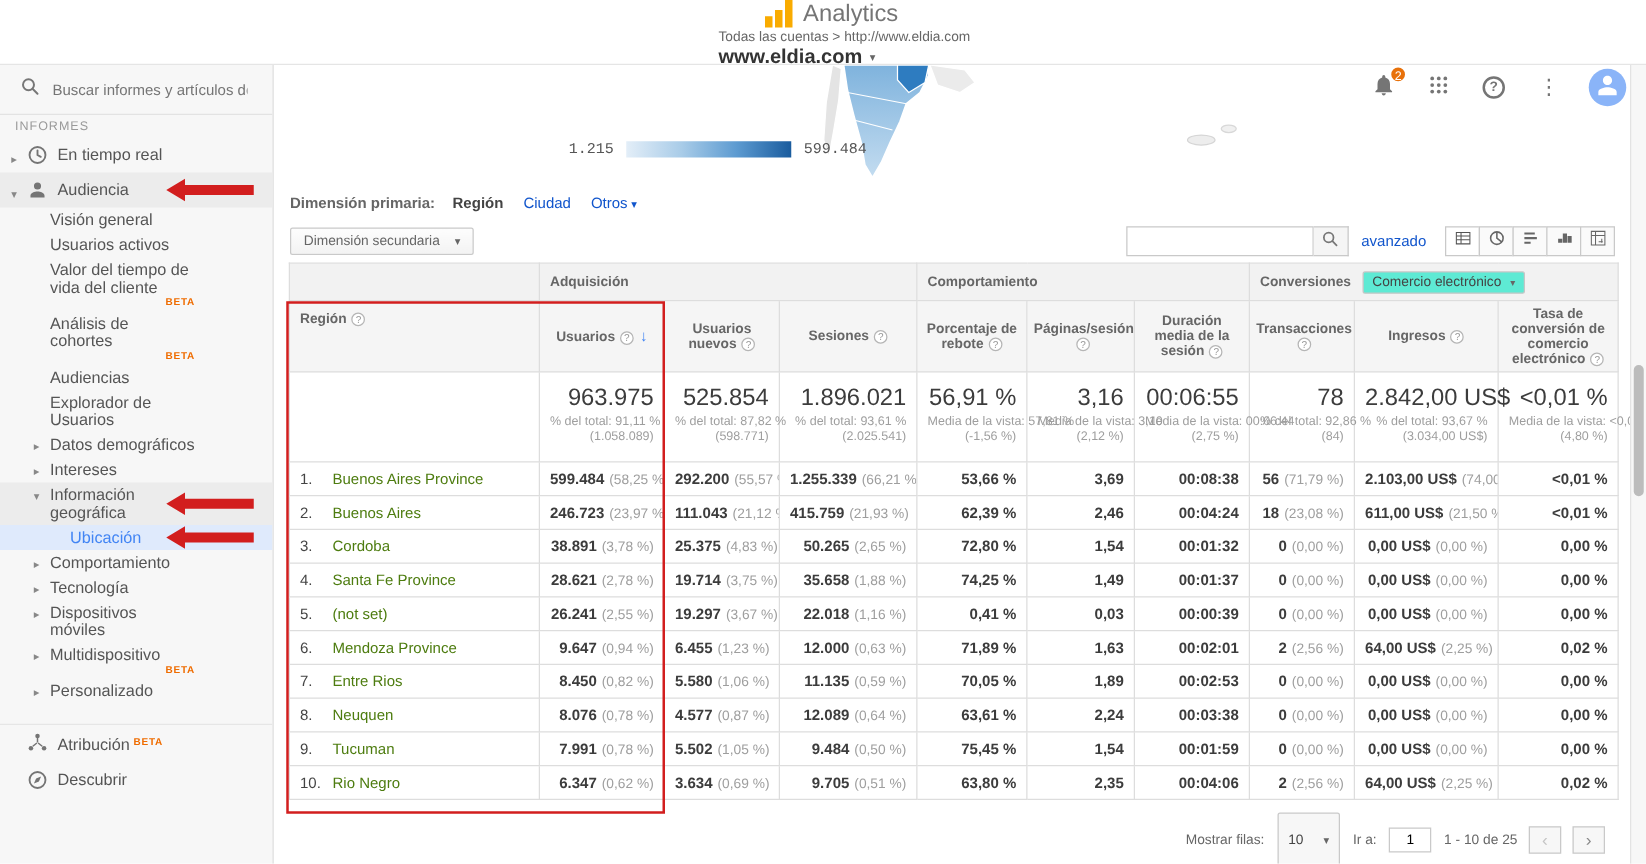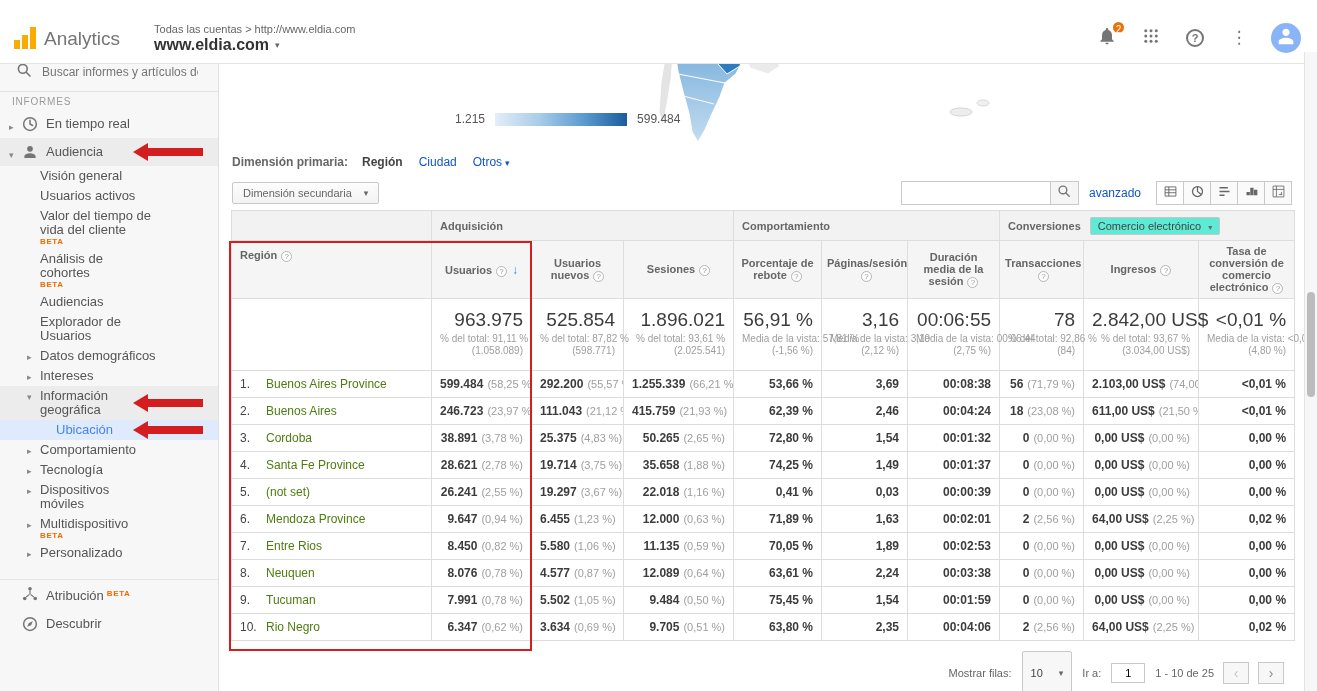--- a/index.html
+++ b/index.html
@@ -1,22 +1,22 @@
 <!DOCTYPE html>
 <html><head>
 <meta charset="utf-8">
 <style>
   * { box-sizing: border-box; }
   body {
     width: 1317px; height: 691px; margin: 0; overflow: hidden; position: relative;
     font-family: "Liberation Sans", "DejaVu Sans", sans-serif; background: #fff; color: #333;
   }
   
-  .app-header { position:absolute; left:0; top:12px; width:1317px; height:52px; background:#fff;
-    border-bottom:1px solid #e5e5e5; display:flex; align-items:center; z-index:20; }
+  .app-header { position:absolute; left:0; top:0; width:1317px; height:52px; background:#fff;
+    border-bottom:1px solid #e5e5e5; display:flex; align-items:center; z-index:20;flex-direction:column; }
   .logo { display:flex; align-items:flex-end; margin-left:14px; }
   .logo-bars { display:flex; align-items:flex-end; gap:2px; height:22px; }
   .logo-bars i { display:block; width:6px; background:#f9ab00; }
   .b1{height:9px} .b2{height:14px} .b3{height:22px; background:#e37400}
   .logo-text { font-size:19px; color:#757575; margin-left:8px; line-height:21px; }
   .breadcrumb-block { margin-left:34px; padding-top:2px; }
   .breadcrumb { font-size:11px; color:#666; }
   .property-row { display:flex; align-items:center; margin-top:1px; }
   .property-name { font-size:16px; color:#333; font-weight:bold; }
   .caret-sm { font-size:9px; color:#666; margin-left:6px; }
@@ -39,30 +39,30 @@
   .lvl0 { padding:6px 10px 6px 46px; line-height:16px; }
   .lvl1 { padding:3px 62px 3px 40px; line-height:14px; }
   .lvl2 { padding:3px 50px 3px 56px; line-height:14px; }
   .caret { position:absolute; font-size:9px; color:#888; }
   .lvl0 .caret { left:9px; top:9px; }
   .lvl1 .caret { left:27px; top:4px; }
   .nav-icon { position:absolute; left:21px; top:5px; width:18px; height:18px; }
   .nav-icon svg { width:18px; height:18px; }
   .highlight { background:#ececec; }
   .active { background:#dfeafc; color:#4285f4; }
-  .beta { display:block; font-size:8px; line-height:9px; color:#ef6c00; font-weight:bold; letter-spacing:.6px; }
+  .beta { display:block; font-size:8px; line-height:9px; color:#ef6c00; font-weight:bold; letter-spacing:.6px;text-align:right; }
   .lvl0 .beta { display:inline-block; vertical-align:4px; margin-left:3px; }
   .gap { margin-top:16px; border-top:1px solid #e6e6e6; padding-top:8px; }
   .red-arrow { position:absolute; right:14px; top:50%; width:72px; height:20px; margin-top:-10px; z-index:40; pointer-events:none; }
   .red-arrow svg { width:100%; height:100%; }
   .red-arrow polygon { fill:#d21e1e; }
   
   .main { position:absolute; left:220px; top:52px; right:13px; bottom:0; background:#fff; overflow:hidden; }
   .map-section { position:relative; height:96px; overflow:hidden; }
-  .legend { position:absolute; left:235px; top:60px; display:flex; align-items:center; font-size:12px; color:#555; gap:10px; }
+  .legend { position:absolute; left:235px; top:60px; display:flex; align-items:center; font-size:12px; color:#555; gap:10px;font-family:Liberation Mono, monospace; }
   .legend-grad { width:132px; height:13px; background:linear-gradient(to right,#e3eef8,#a9cce8,#5d9bd1,#1a5c9e); }
   .dim-row { height:28px; display:flex; align-items:center; padding-left:12px; font-size:12px;text-align:center; }
   .dim-label { font-weight:bold; color:#666; margin-right:14px; }
   .dim-selected { font-weight:bold; color:#444; margin-right:16px; }
   .dim-link { color:#15c; margin-right:16px; cursor:pointer; }
   .dim-link .caret-sm { color:#15c; margin-left:3px; }
   .controls-row { height:34px; display:flex; align-items:center; padding:0 12px; }
   .sec-btn { border:1px solid #c9c9c9; background:linear-gradient(#fdfdfd,#f3f3f3); border-radius:2px; padding:4px 10px;
     font-size:11px; color:#666; display:flex; align-items:center; gap:6px; cursor:pointer; }
   .controls-right { margin-left:auto; display:flex; align-items:center; }

